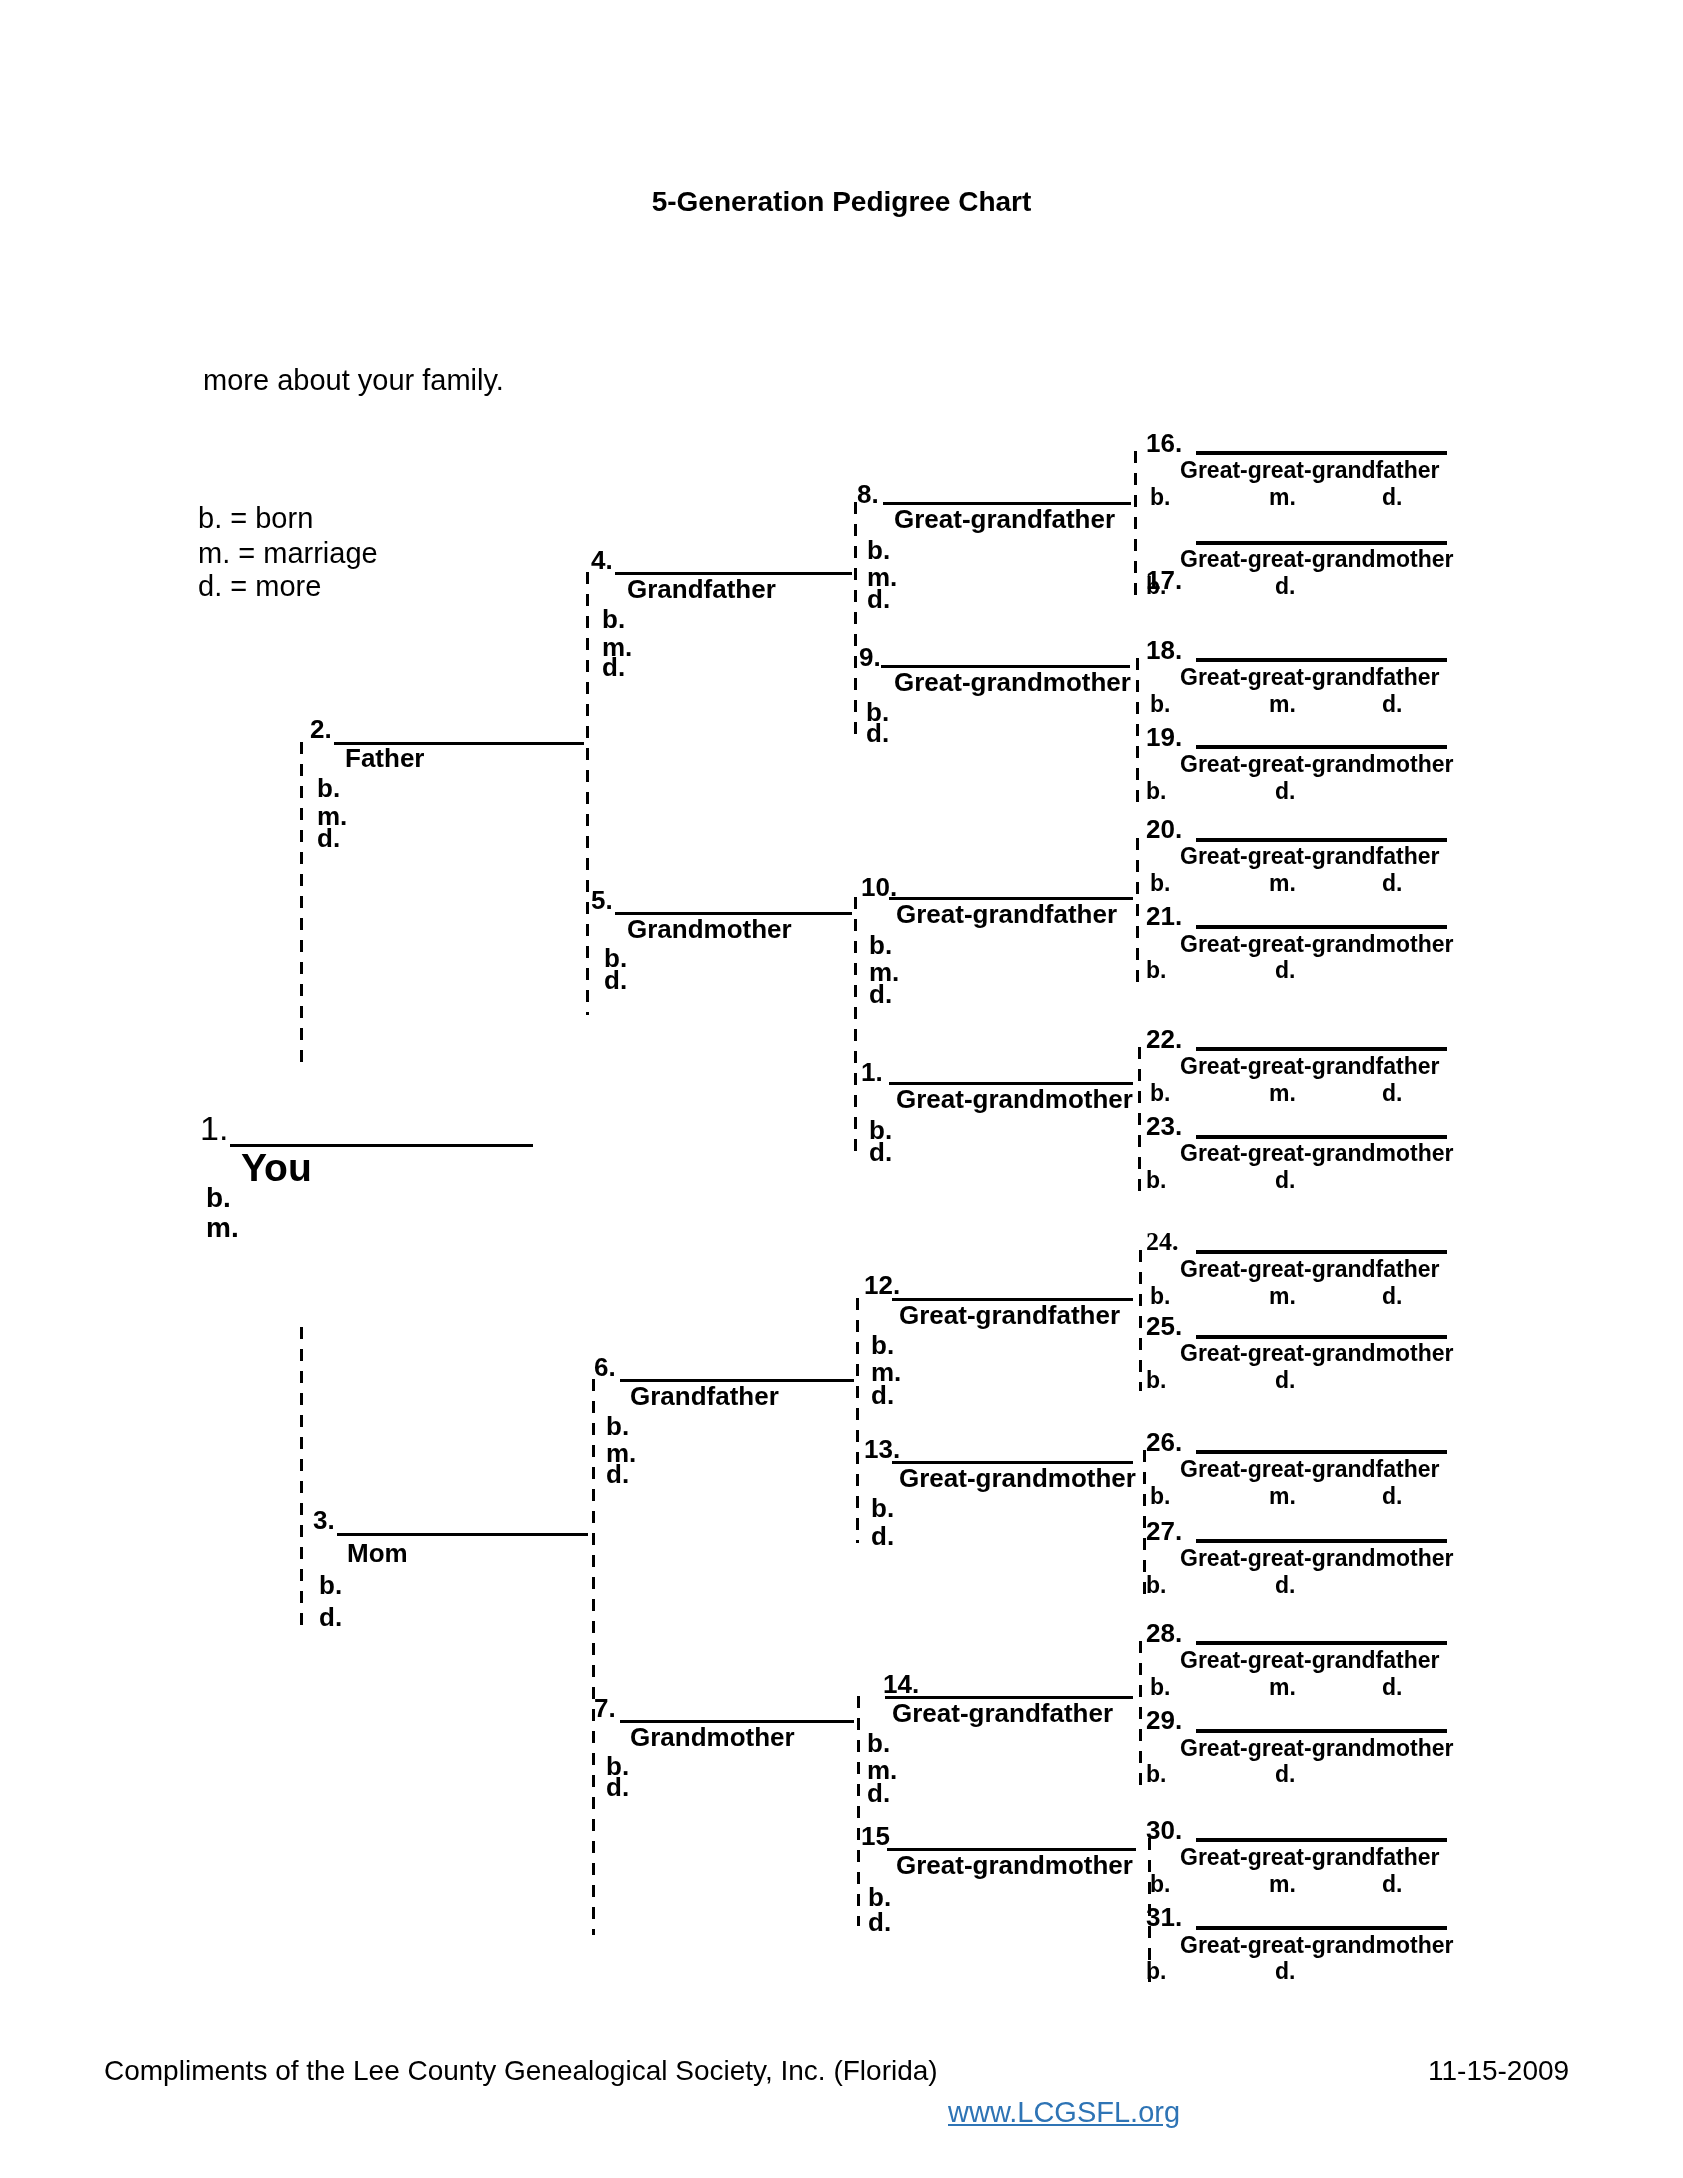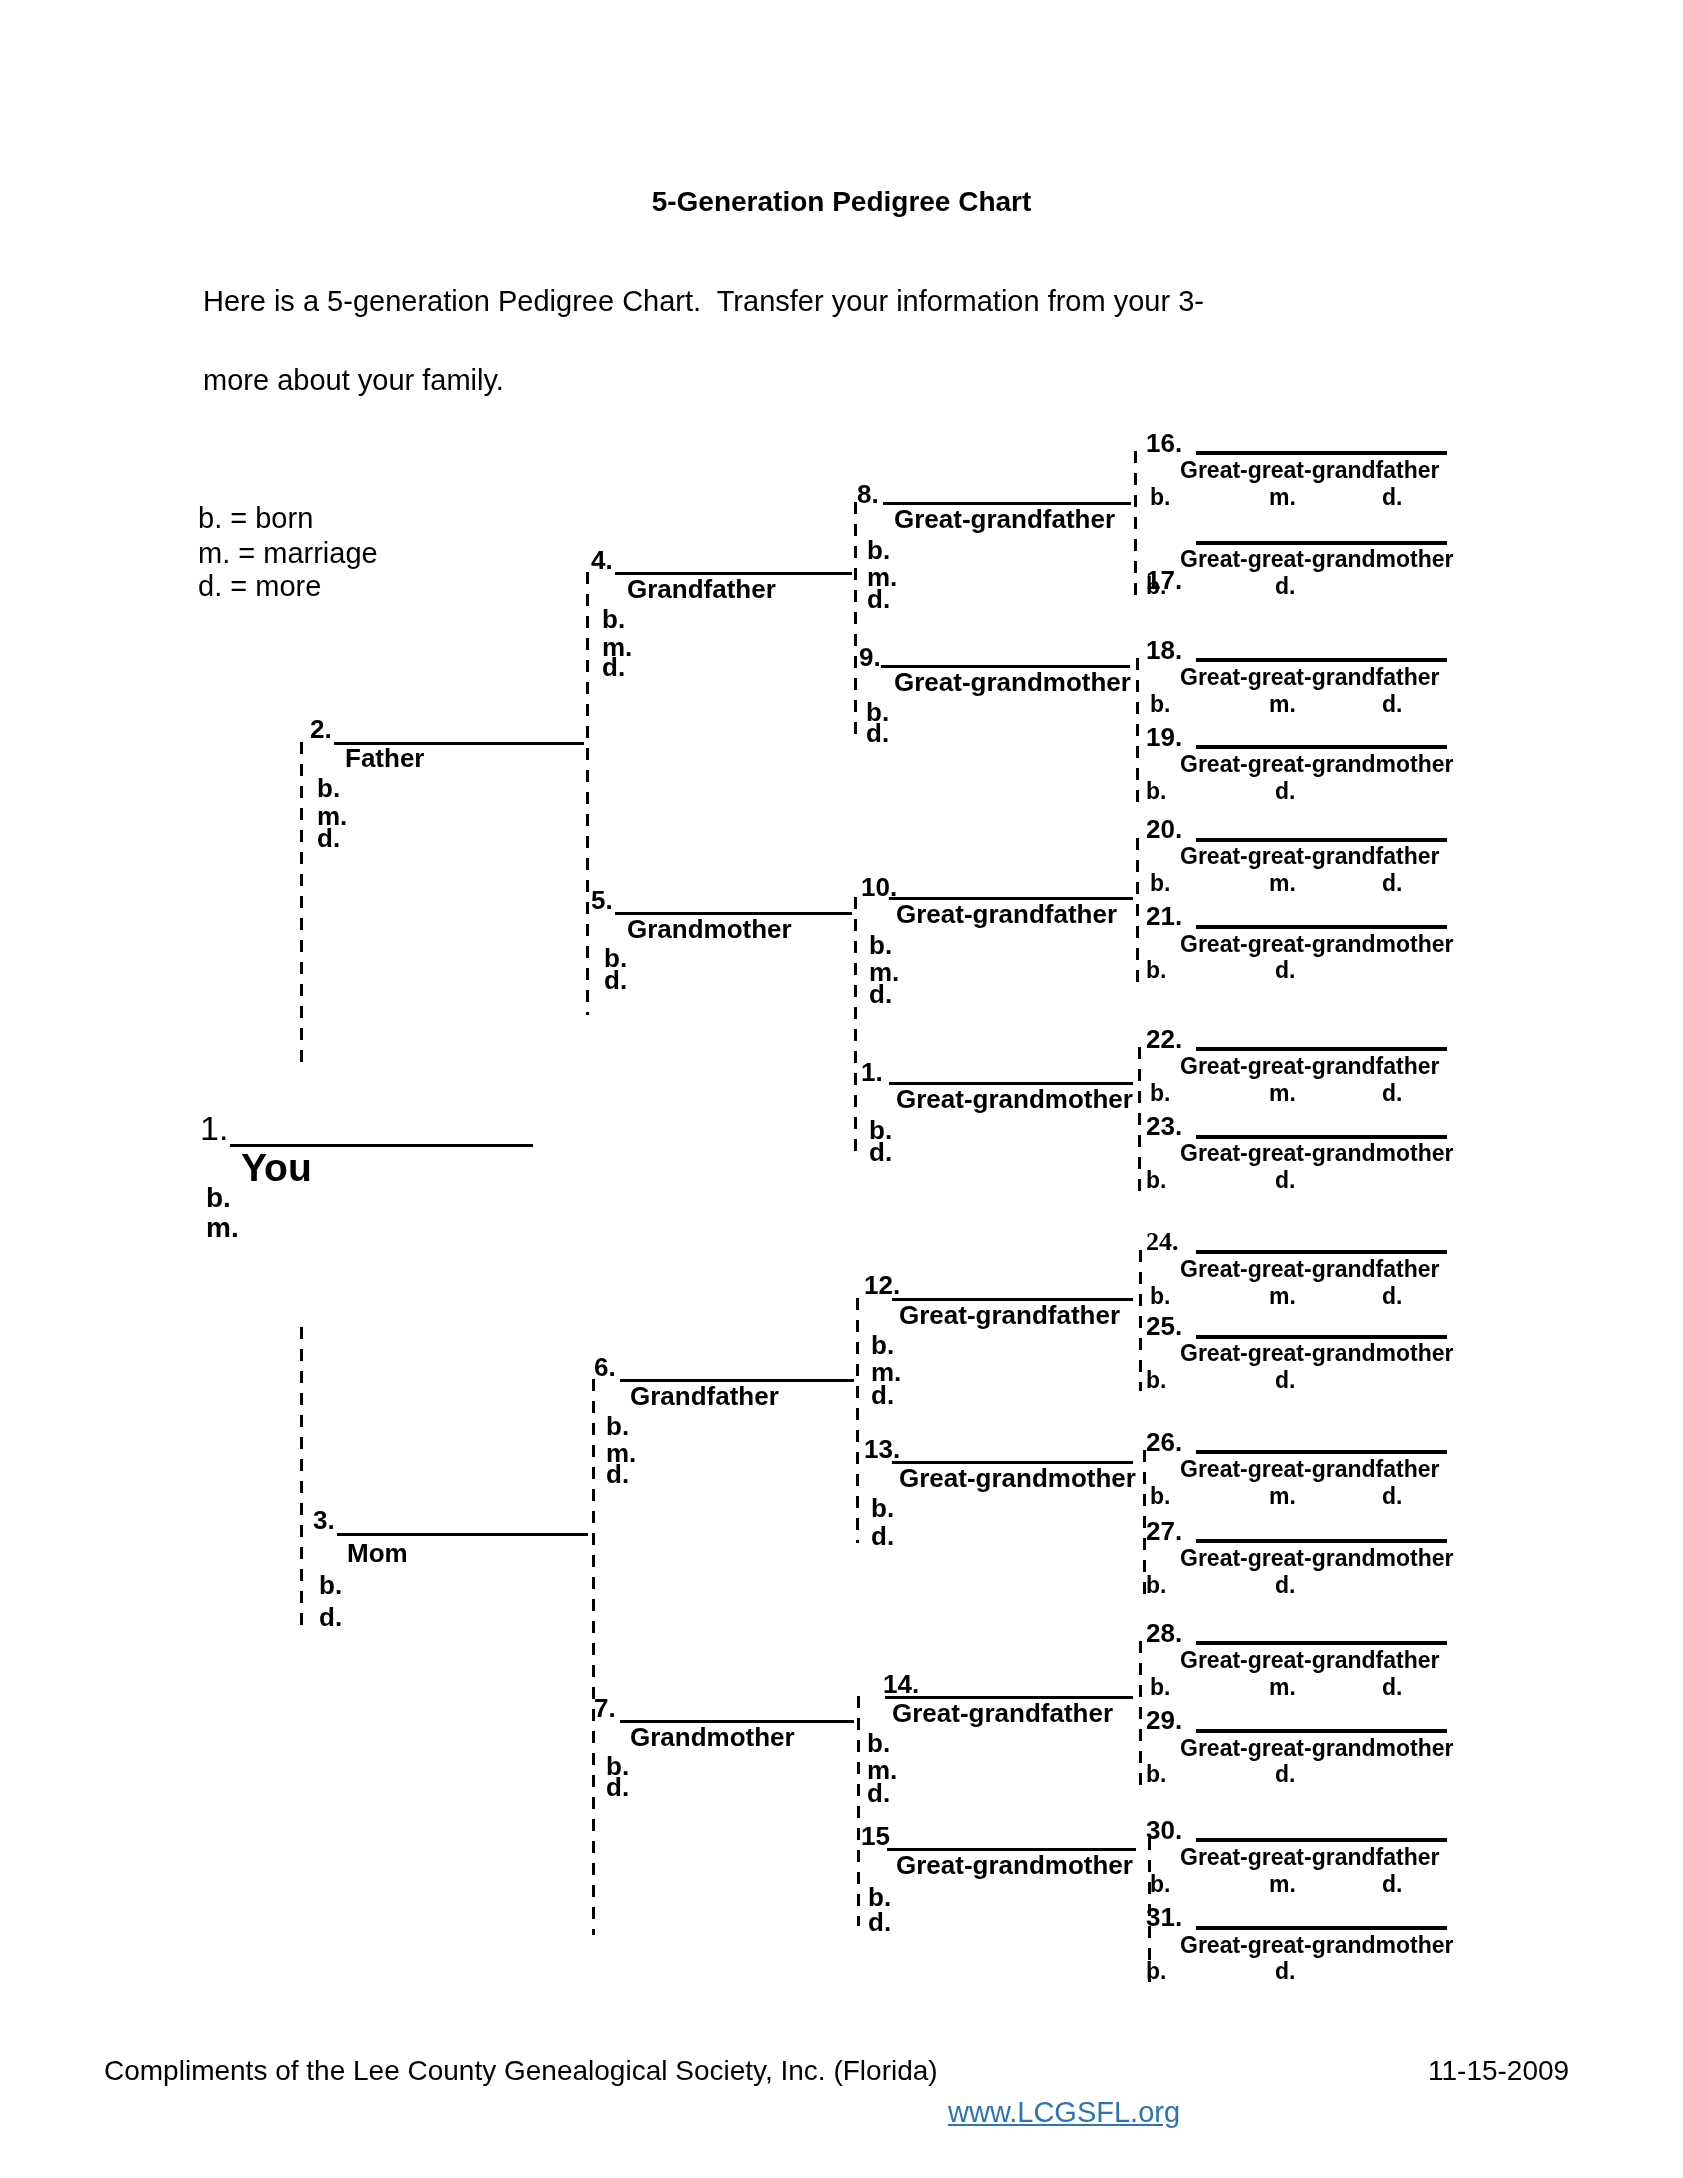--- a/index.html
+++ b/index.html
@@ -21,21 +21,20 @@
   .footer-text{position:absolute;left:104px;top:2055px;font-size:28px}
   .footer-link{position:absolute;left:948px;top:2052px;font-size:29px;text-decoration:underline;cursor:pointer}
   .footer-date{position:absolute;left:1428px;top:2055px;font-size:28px}
 </style>
 </head>
 <body>
 
 <div class="page">
   <div class="title">5-Generation Pedigree Chart</div>
 
-  <div class="intro-line" style="top:285px">Here is a 5-generation Pedigree Chart.  Transfer your information from your 3-</div>
   <div class="intro-line" style="top:364px">more about your family.</div>
 
   <div class="legend-item" style="top:502px">b. = born</div>
   <div class="legend-item" style="top:537px">m. = marriage</div>
   <div class="legend-item" style="top:570px">d. = more</div>
 
   <div id="chart">
       <div class="abs num-you" style="left: 200px; top: 1111px;">1.</div>
       <div class="abs nameline" style="left: 230px; top: 1144px; width: 303px;"></div>
       <div class="abs lab-you" style="left: 241px; top: 1148px;">You</div>

